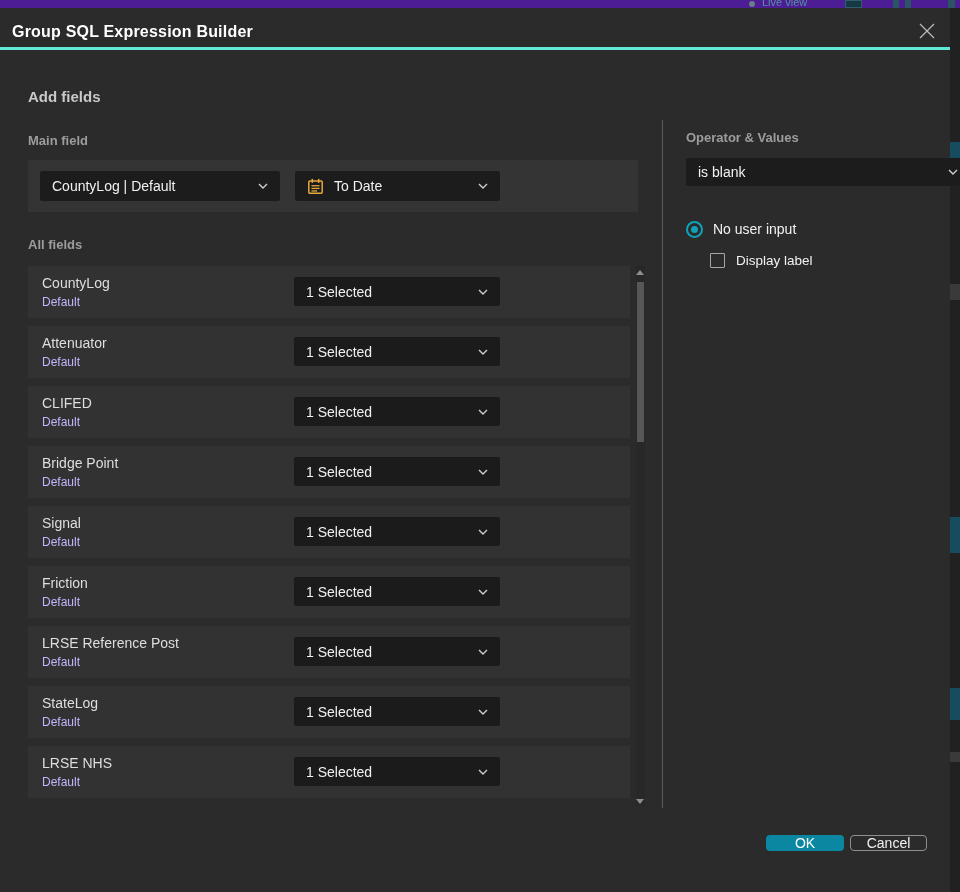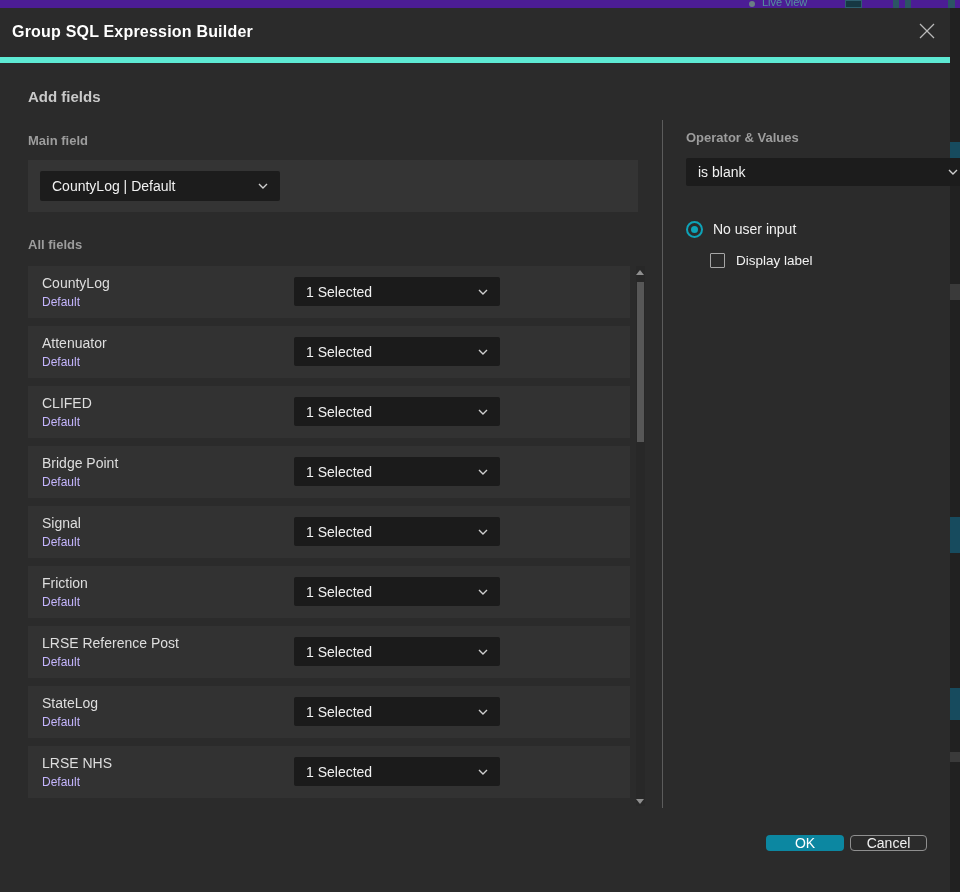--- a/index.html
+++ b/index.html
@@ -41,22 +41,22 @@
   .sf3 { top:509px; height:36px; background:#174b5e; }
   .sf4 { top:680px; height:32px; background:#174b5e; }
   .sf5 { top:744px; height:10px; background:#3a3a3a; }
 
   
   .dialog {
     position:absolute; left:0; top:8px; width:950px; height:884px;
     background:#2b2b2b; color:#e6e6e6;
   }
   .dlg-header {
-    position:absolute; left:0; top:0; width:100%; height:55px;
-    border-bottom:6px solid #5eead4;
+    position:absolute; left:0; top:0; width:100%; height:42px;
+    border-bottom:3px solid #5eead4;
   }
   .dlg-title {
     position:absolute; left:12px; top:0; line-height:47px;
     font-size:16px; font-weight:700; color:#ffffff; letter-spacing:.2px;
   }
   .close-btn {
     position:absolute; right:14px; top:14px; width:18px; height:18px;
     cursor:pointer; display:flex; align-items:center; justify-content:center;
   }
 
@@ -191,20 +191,38 @@
 
   <div class="main-panel">
     <div class="dd dd-field">
       <span class="dd-text">CountyLog | Default</span>
       <span class="chev">
         <svg width="10" height="6" viewBox="0 0 10 6">
             <path d="M1 1l4 4 4-4" fill="none" stroke="#cfcfcf" stroke-width="1.4"></path>
           </svg>
       </span>
     </div>
+    <div class="dd dd-date">
+      <span class="cal-icon">
+        <svg width="17" height="17" viewBox="0 0 16 16">
+          <rect x="1.7" y="2.8" width="12.6" height="11.6" rx="1" fill="none" stroke="#e8a93a" stroke-width="1.4"></rect>
+          <line x1="5" y1="0.8" x2="5" y2="4.6" stroke="#e8a93a" stroke-width="1.4"></line>
+          <line x1="11" y1="0.8" x2="11" y2="4.6" stroke="#e8a93a" stroke-width="1.4"></line>
+          <line x1="4.2" y1="7.3" x2="11.8" y2="7.3" stroke="#e8a93a" stroke-width="1.2"></line>
+          <line x1="4.2" y1="9.8" x2="11.8" y2="9.8" stroke="#e8a93a" stroke-width="1.2"></line>
+          <line x1="4.2" y1="12.2" x2="9.5" y2="12.2" stroke="#e8a93a" stroke-width="1.2"></line>
+        </svg>
+      </span>
+      <span class="dd-text">To Date</span>
+      <span class="chev">
+        <svg width="10" height="6" viewBox="0 0 10 6">
+            <path d="M1 1l4 4 4-4" fill="none" stroke="#cfcfcf" stroke-width="1.4"></path>
+          </svg>
+      </span>
+    </div>
   </div>
 
   <div class="sub-label lbl-allfields">All fields</div>
 
   <div class="rows">
 
     <div class="row" style="top:0">
       <div class="row-name">CountyLog</div>
       <div class="row-sub">Default</div>
       <div class="dd row-dd">

